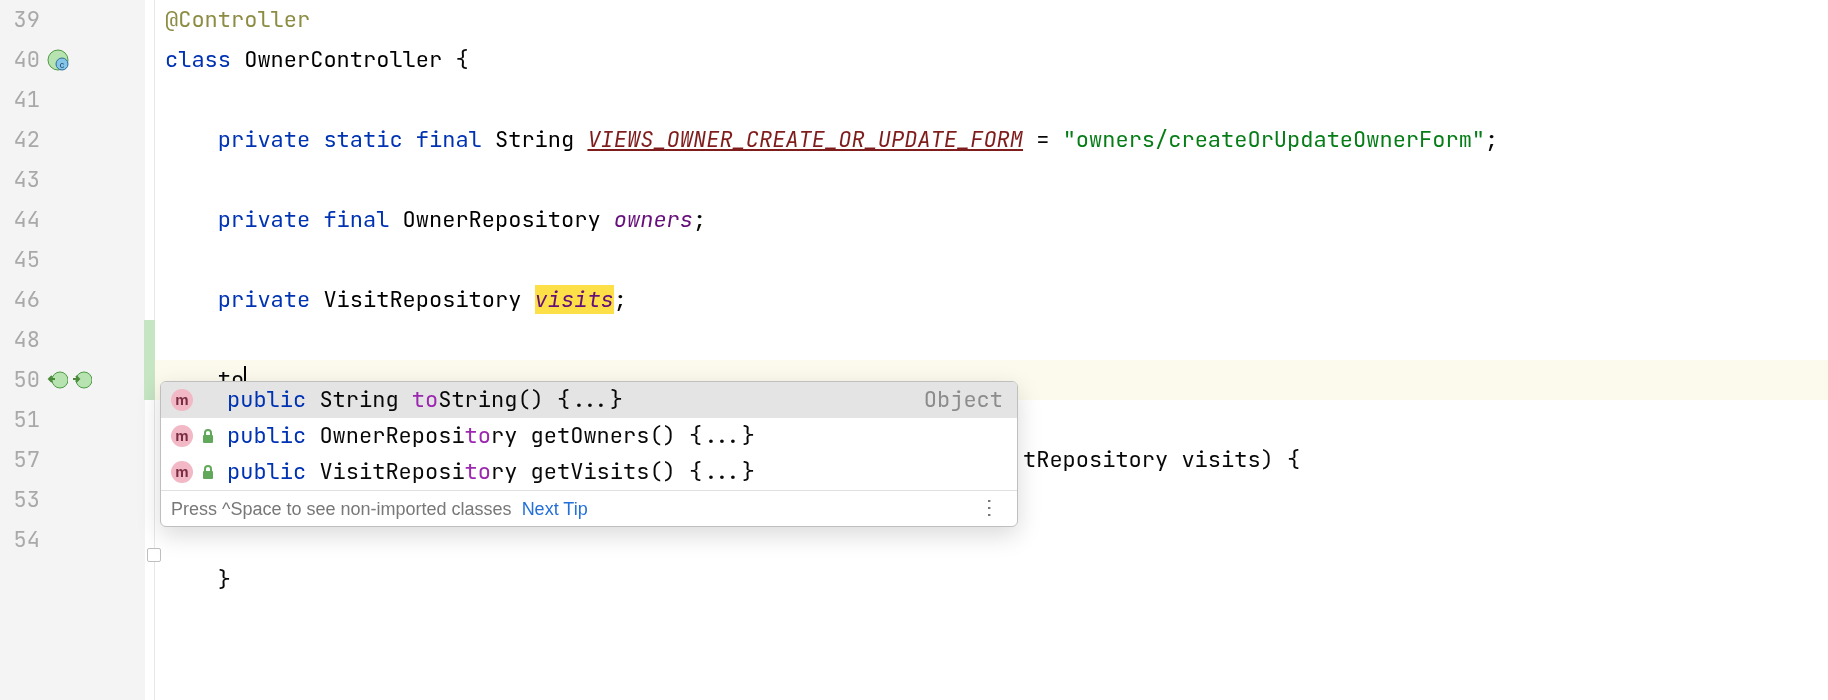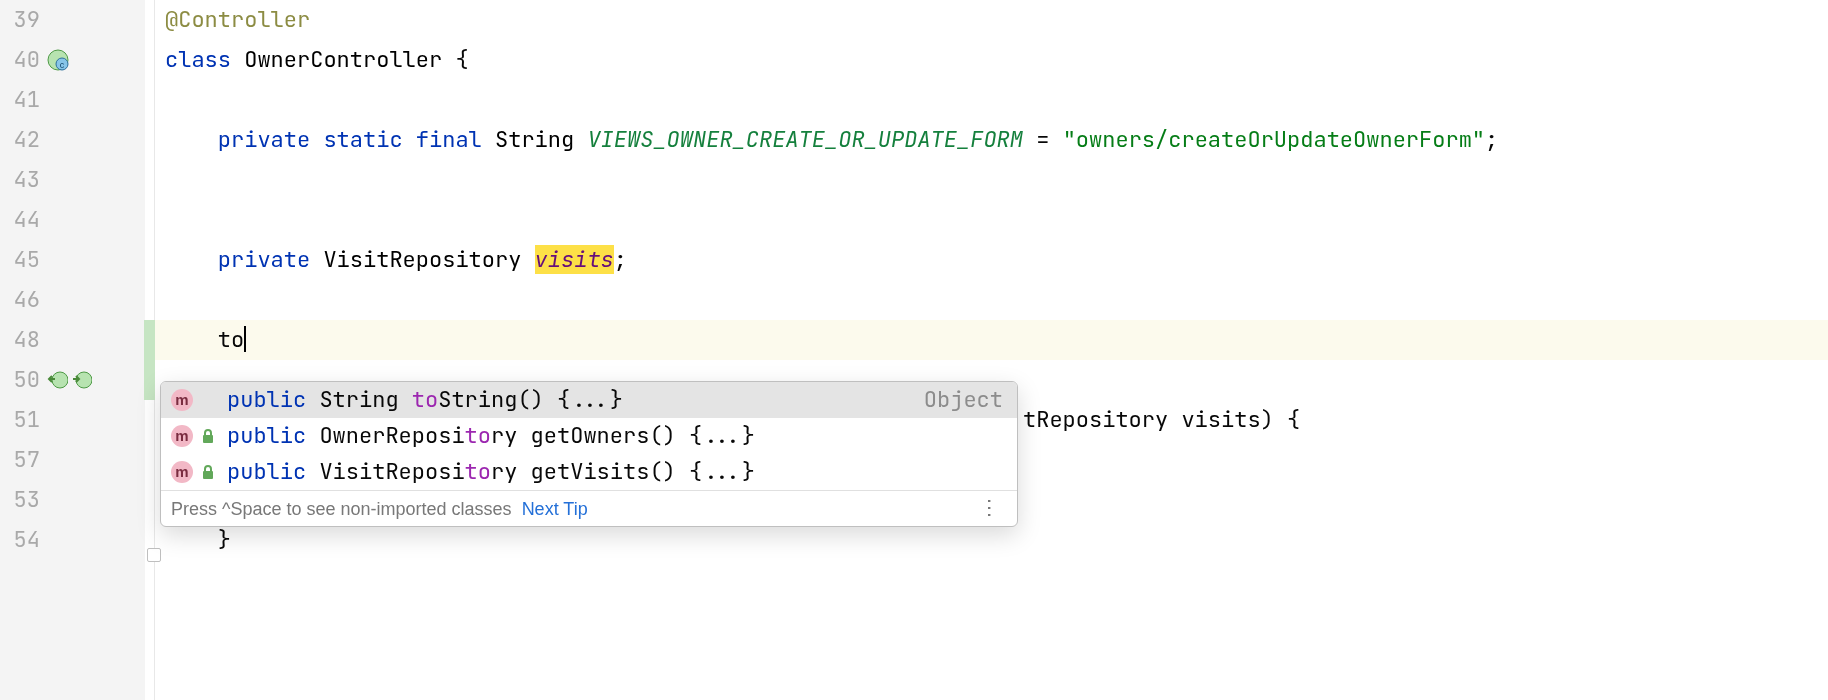--- a/index.html
+++ b/index.html
@@ -48,21 +48,21 @@
     width:14px; height:14px;
     background:#fff;
     border:1px solid #bfbfbf;
     border-radius:2px;
   }
   
   .t-anno  { color:#8c8c43; }
   .t-kw    { color:#0033b3; }
   .t-type  { color:#000000; }
   .t-field { color:#660e7a; font-style:italic; }
-  .t-const { color:#15803d; font-style:italic; }
+  .t-const { color:#7f1d1d; font-style:italic;text-decoration:underline; }
   .t-str   { color:#067d17; }
   .t-pun   { color:#080808; }
   .t-op    { color:#080808; }
   .hl-warn { background:#fde047; }
   .caret::after{
     content:"";
     display:inline-block;
     width:2px; height:26px;
     background:#000;
     vertical-align:-5px;
@@ -224,20 +224,21 @@
 
   <div class="code">
     <div id="change-marker" class="change-marker" style="top: 320px; height: 80px;"></div>
     <div id="fold-knob" class="fold-knob" style="top: 548px;"></div>
     <div id="code-rows">
         <div class="row"><span class="t-anno">@Controller</span></div>
         <div class="row"><span class="t-kw">class </span><span class="t-type">OwnerController </span><span class="t-pun">{</span></div>
         <div class="row"></div>
         <div class="row"><span class="t-kw">    private static final </span><span class="t-type">String </span><span class="t-const">VIEWS_OWNER_CREATE_OR_UPDATE_FORM</span><span class="t-op"> = </span><span class="t-str">"owners/createOrUpdateOwnerForm"</span><span class="t-pun">;</span></div>
         <div class="row"></div>
+        <div class="row"><span class="t-kw">    private final </span><span class="t-type">OwnerRepository </span><span class="t-field">owners</span><span class="t-pun">;</span></div>
         <div class="row"></div>
         <div class="row"><span class="t-kw">    private </span><span class="t-type">VisitRepository </span><span class="t-field hl-warn">visits</span><span class="t-pun">;</span></div>
         <div class="row"></div>
         <div class="row current"><span class=" caret">    to</span></div>
         <div class="row"></div>
         <div class="row"><span style="padding-left: 858px;">tRepository visits) {</span></div>
         <div class="row"></div>
         <div class="row"></div>
         <div class="row"><span class="t-pun">    }</span></div>
         <div class="row"></div>

